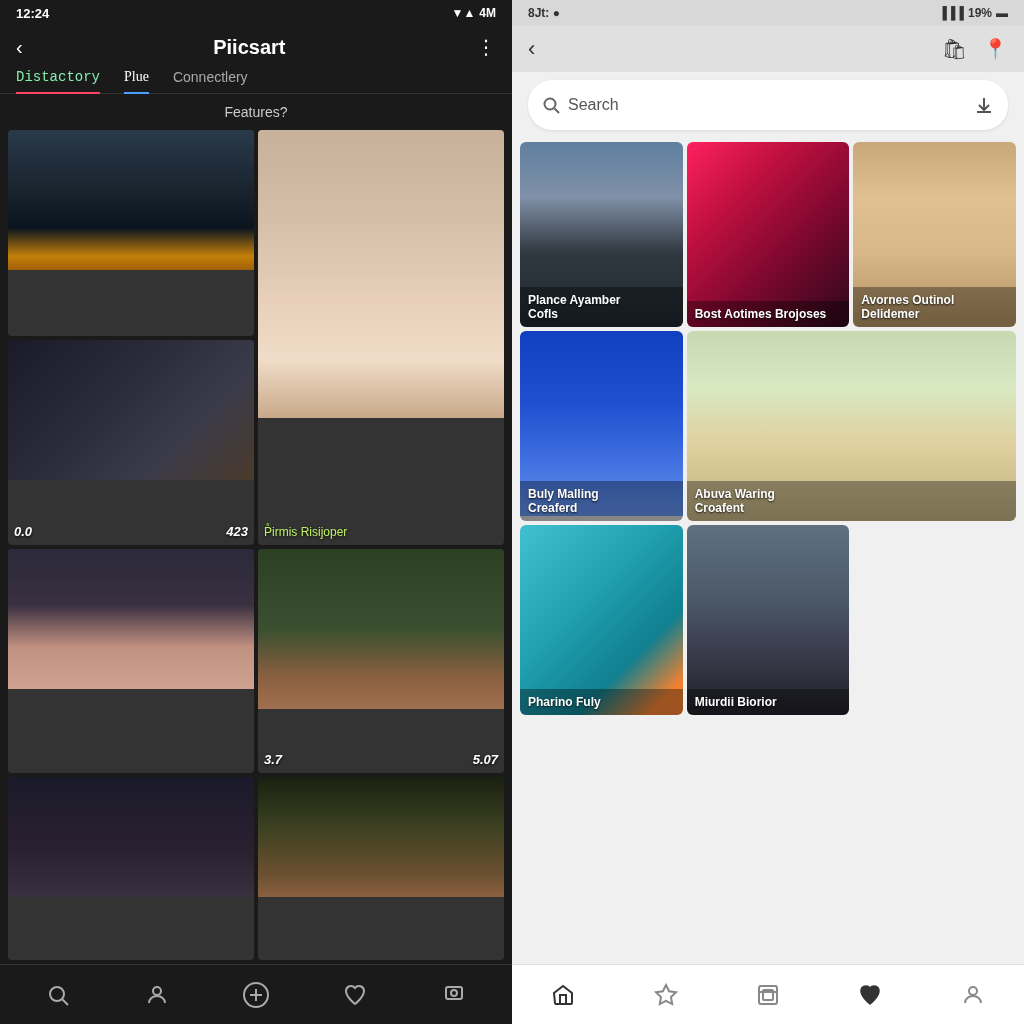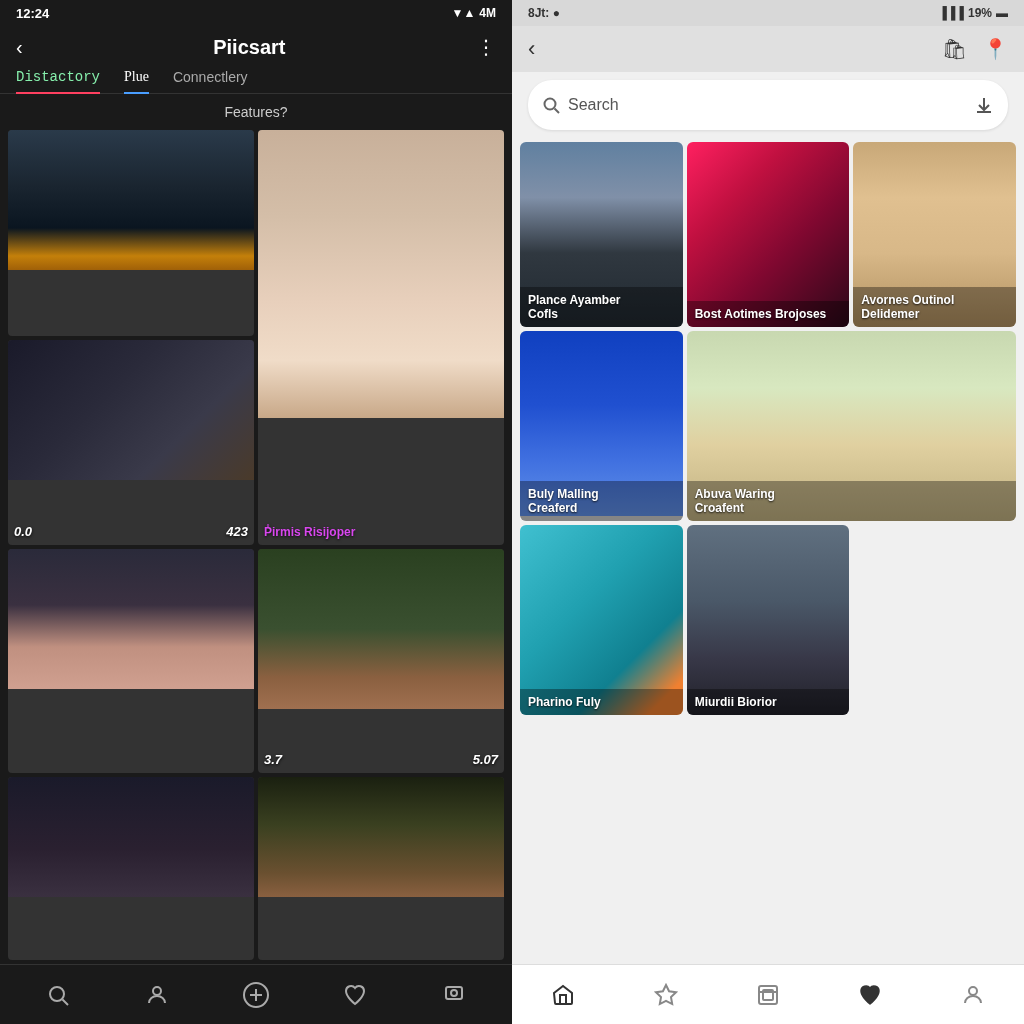--- a/index.html
+++ b/index.html
@@ -133,22 +133,22 @@
     .img-man-young {
       background: linear-gradient(180deg, #1a2010 0%, #3a4020 40%, #6a5030 80%, #8a6040 100%);
       height: 120px;
     }
 
     .grid-caption {
       position: absolute;
       bottom: 6px;
       left: 6px;
       font-size: 12px;
-      font-weight: 700;
-      color: #d946ef;
+      font-weight: 400;
+      color: #bef264;
       text-shadow: 0 1px 3px rgba(0,0,0,0.8);
     }
     .grid-stats {
       position: absolute;
       bottom: 6px;
       left: 6px;
       right: 6px;
       display: flex;
       justify-content: space-between;
       font-size: 13px;

